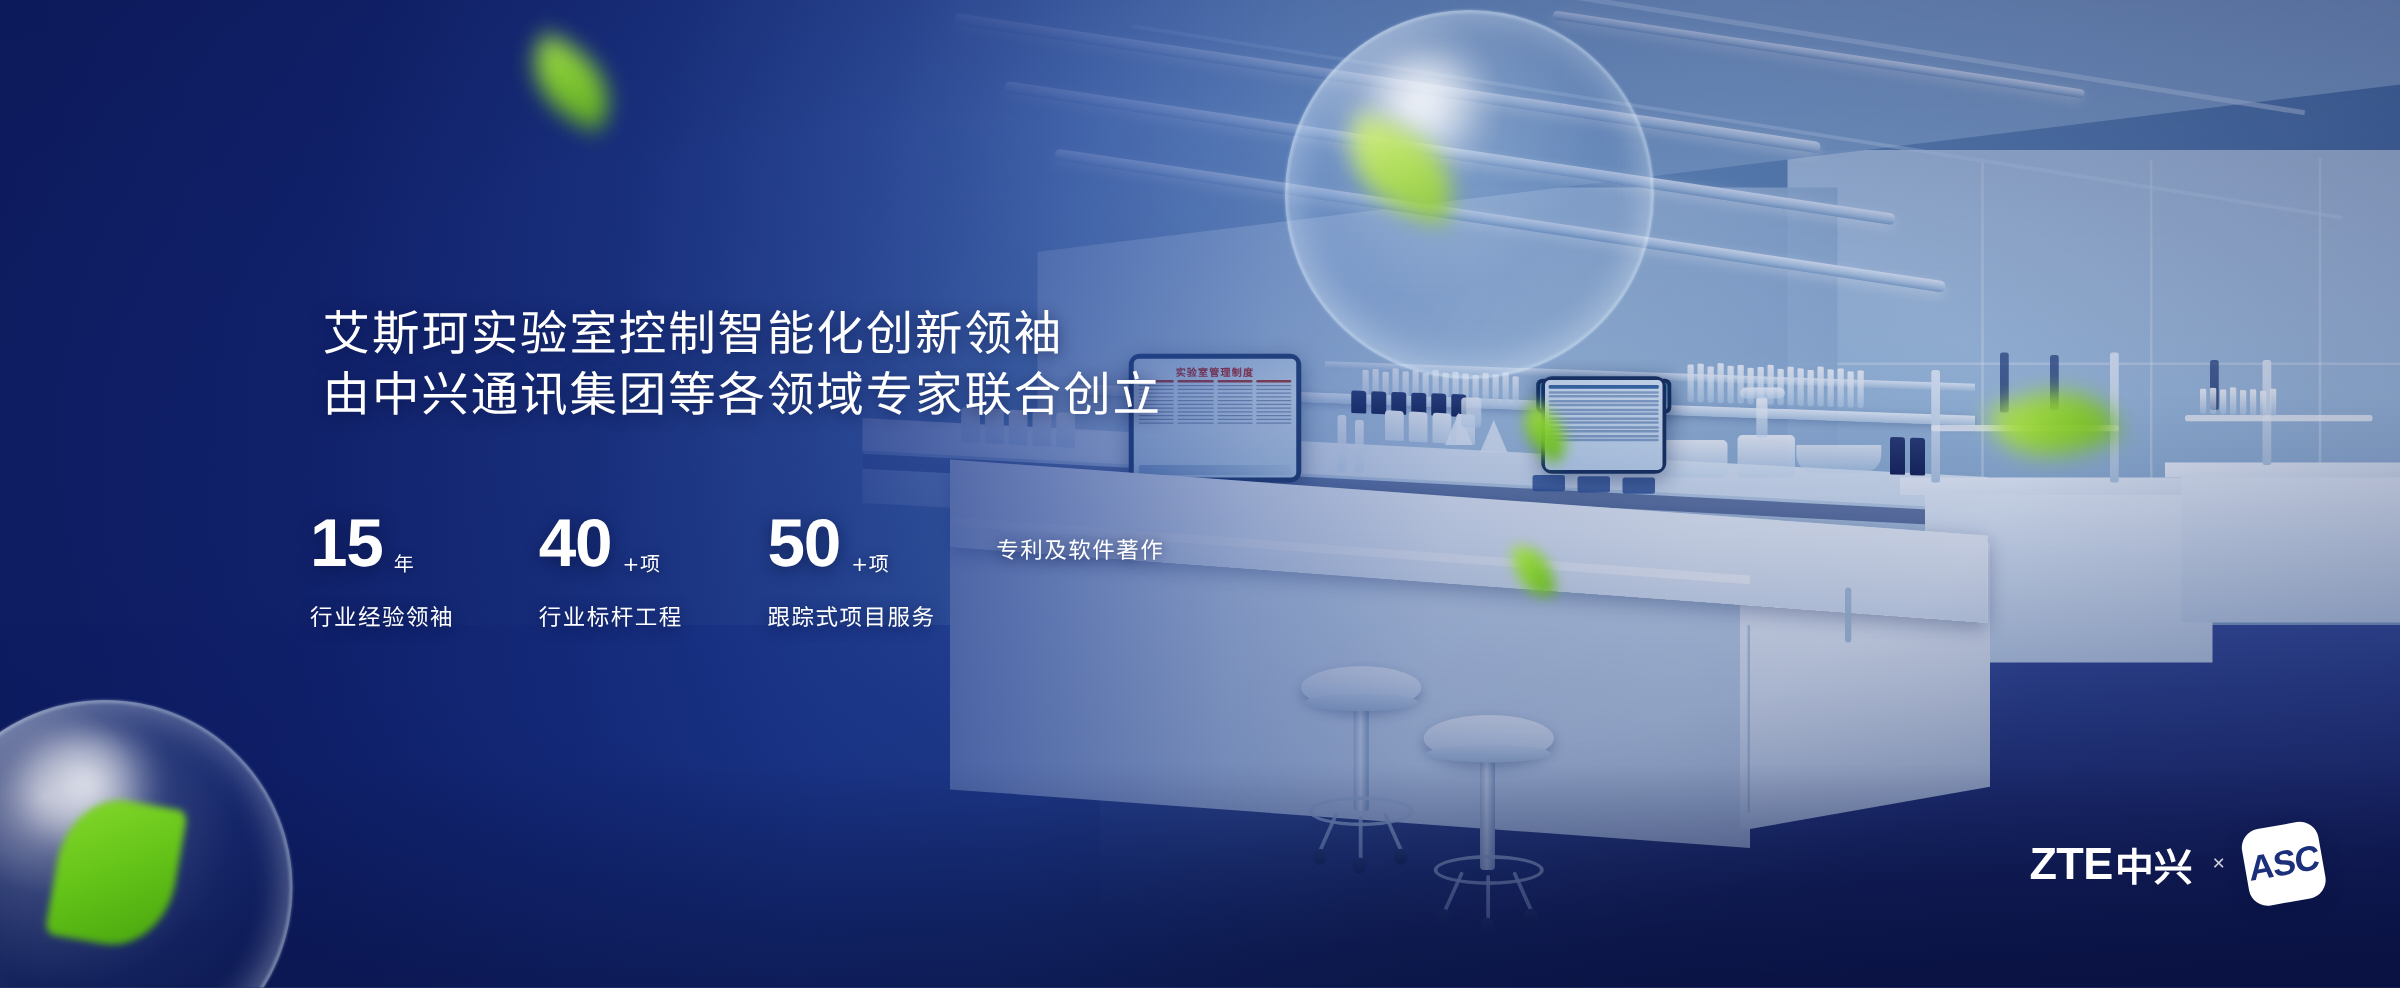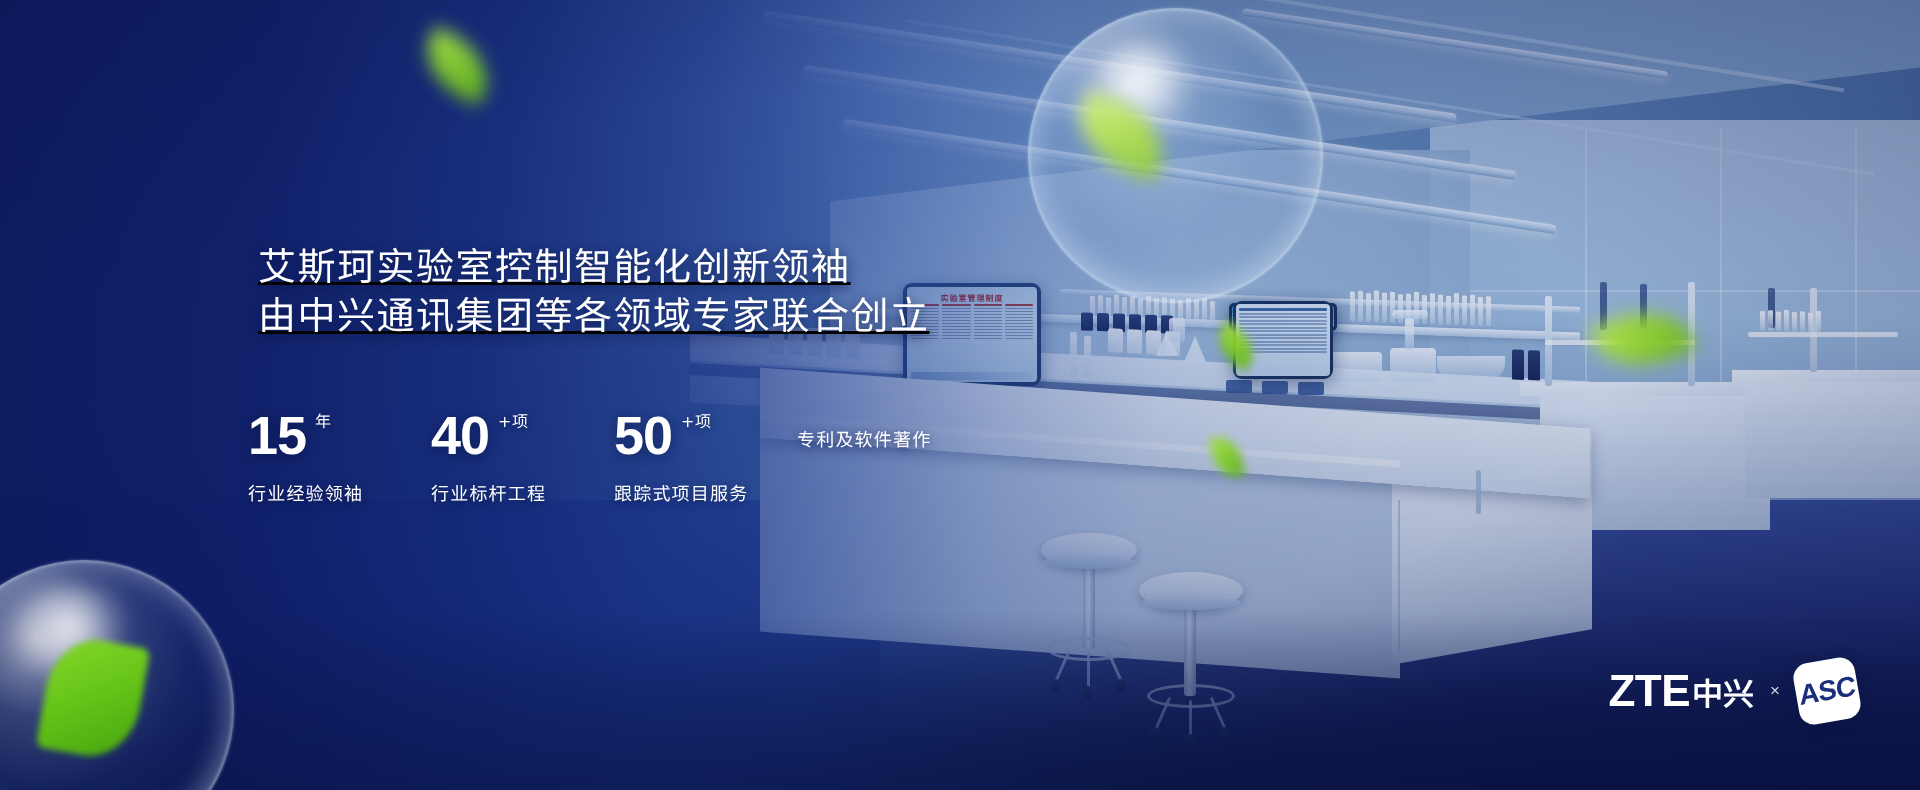--- a/index.html
+++ b/index.html
@@ -206,43 +206,43 @@
   .lf3{left:1214px;top:330px;width:44px;height:32px;transform:rotate(34deg);}
   .lf4{left:1212px;top:436px;width:30px;height:42px;transform:rotate(-8deg);}
   .lf5{left:1597px;top:310px;width:92px;height:58px;transform:rotate(-22deg);
     background:linear-gradient(140deg,#b7e555 0%,#92d132 45%,#6cb31f 100%);}
   .lf6{left:45px;top:640px;width:96px;height:116px;transform:rotate(10deg);
     background:linear-gradient(150deg,#86d92c 0%,#64c318 50%,#46a30e 100%);
     border-radius:50% 8% 50% 8%;filter:blur(3px);}
 
   
   .content{position:absolute;inset:0;}
-  .headline{position:absolute;left:258px;top:243px;text-decoration:underline;}
+  .headline{position:absolute;left:258px;top:243px;}
   .headline .hl{display:block;color:#ffffff;font-size:38px;line-height:1.30;
     letter-spacing:1.5px;font-weight:400;white-space:nowrap;
     font-family:"DejaVu Sans","Liberation Sans",sans-serif;
     text-shadow:0 2px 12px rgba(6,16,60,.65);}
 
   .stats{position:absolute;left:248px;top:408px;display:flex;gap:0;}
   .stat{width:183px;}
-  .stat-top{display:flex;align-items:flex-start;}
+  .stat-top{display:flex;align-items:flex-end;}
   .stat-num{color:#ffffff;font-size:54px;font-weight:700;line-height:1;
     letter-spacing:-1px;font-family:"Liberation Sans",sans-serif;
     text-shadow:0 2px 12px rgba(6,16,60,.6);}
   .stat-unit{color:#ffffff;font-size:16px;margin-left:9px;letter-spacing:.5px;
     font-family:"DejaVu Sans",sans-serif;white-space:nowrap;
     text-shadow:0 1px 8px rgba(6,16,60,.6);}
   .stat-label{margin-top:17px;color:#ffffff;font-size:18px;letter-spacing:1.2px;
     font-family:"DejaVu Sans",sans-serif;white-space:nowrap;
     text-shadow:0 2px 10px rgba(6,16,60,.65);}
 
   
   .logo{position:absolute;right:62px;bottom:68px;display:flex;align-items:center;gap:16px;}
   .zte{display:flex;align-items:center;}
-  .zte-en{color:#fff;font-size:44px;font-weight:700;letter-spacing:-.5px;
+  .zte-en{color:#fff;font-size:36px;font-weight:700;letter-spacing:-.5px;
     font-family:"Liberation Sans",sans-serif;}
   .zte-cn{color:#fff;font-size:31px;font-weight:700;letter-spacing:0;margin-left:2px;
     font-family:"DejaVu Sans",sans-serif;}
   .cross{color:rgba(255,255,255,.8);font-size:17px;font-family:"Liberation Sans",sans-serif;}
   .asc{position:relative;width:62px;height:62px;background:#ffffff;border-radius:15px;
     transform:rotate(-10deg);display:flex;align-items:center;justify-content:center;
     box-shadow:0 3px 14px rgba(6,16,60,.35);}
   .asc span{color:#1b2f7a;font-size:28px;font-weight:700;letter-spacing:-1px;
     font-family:"Liberation Sans",sans-serif;transform:skewX(-6deg);}
 </style>

